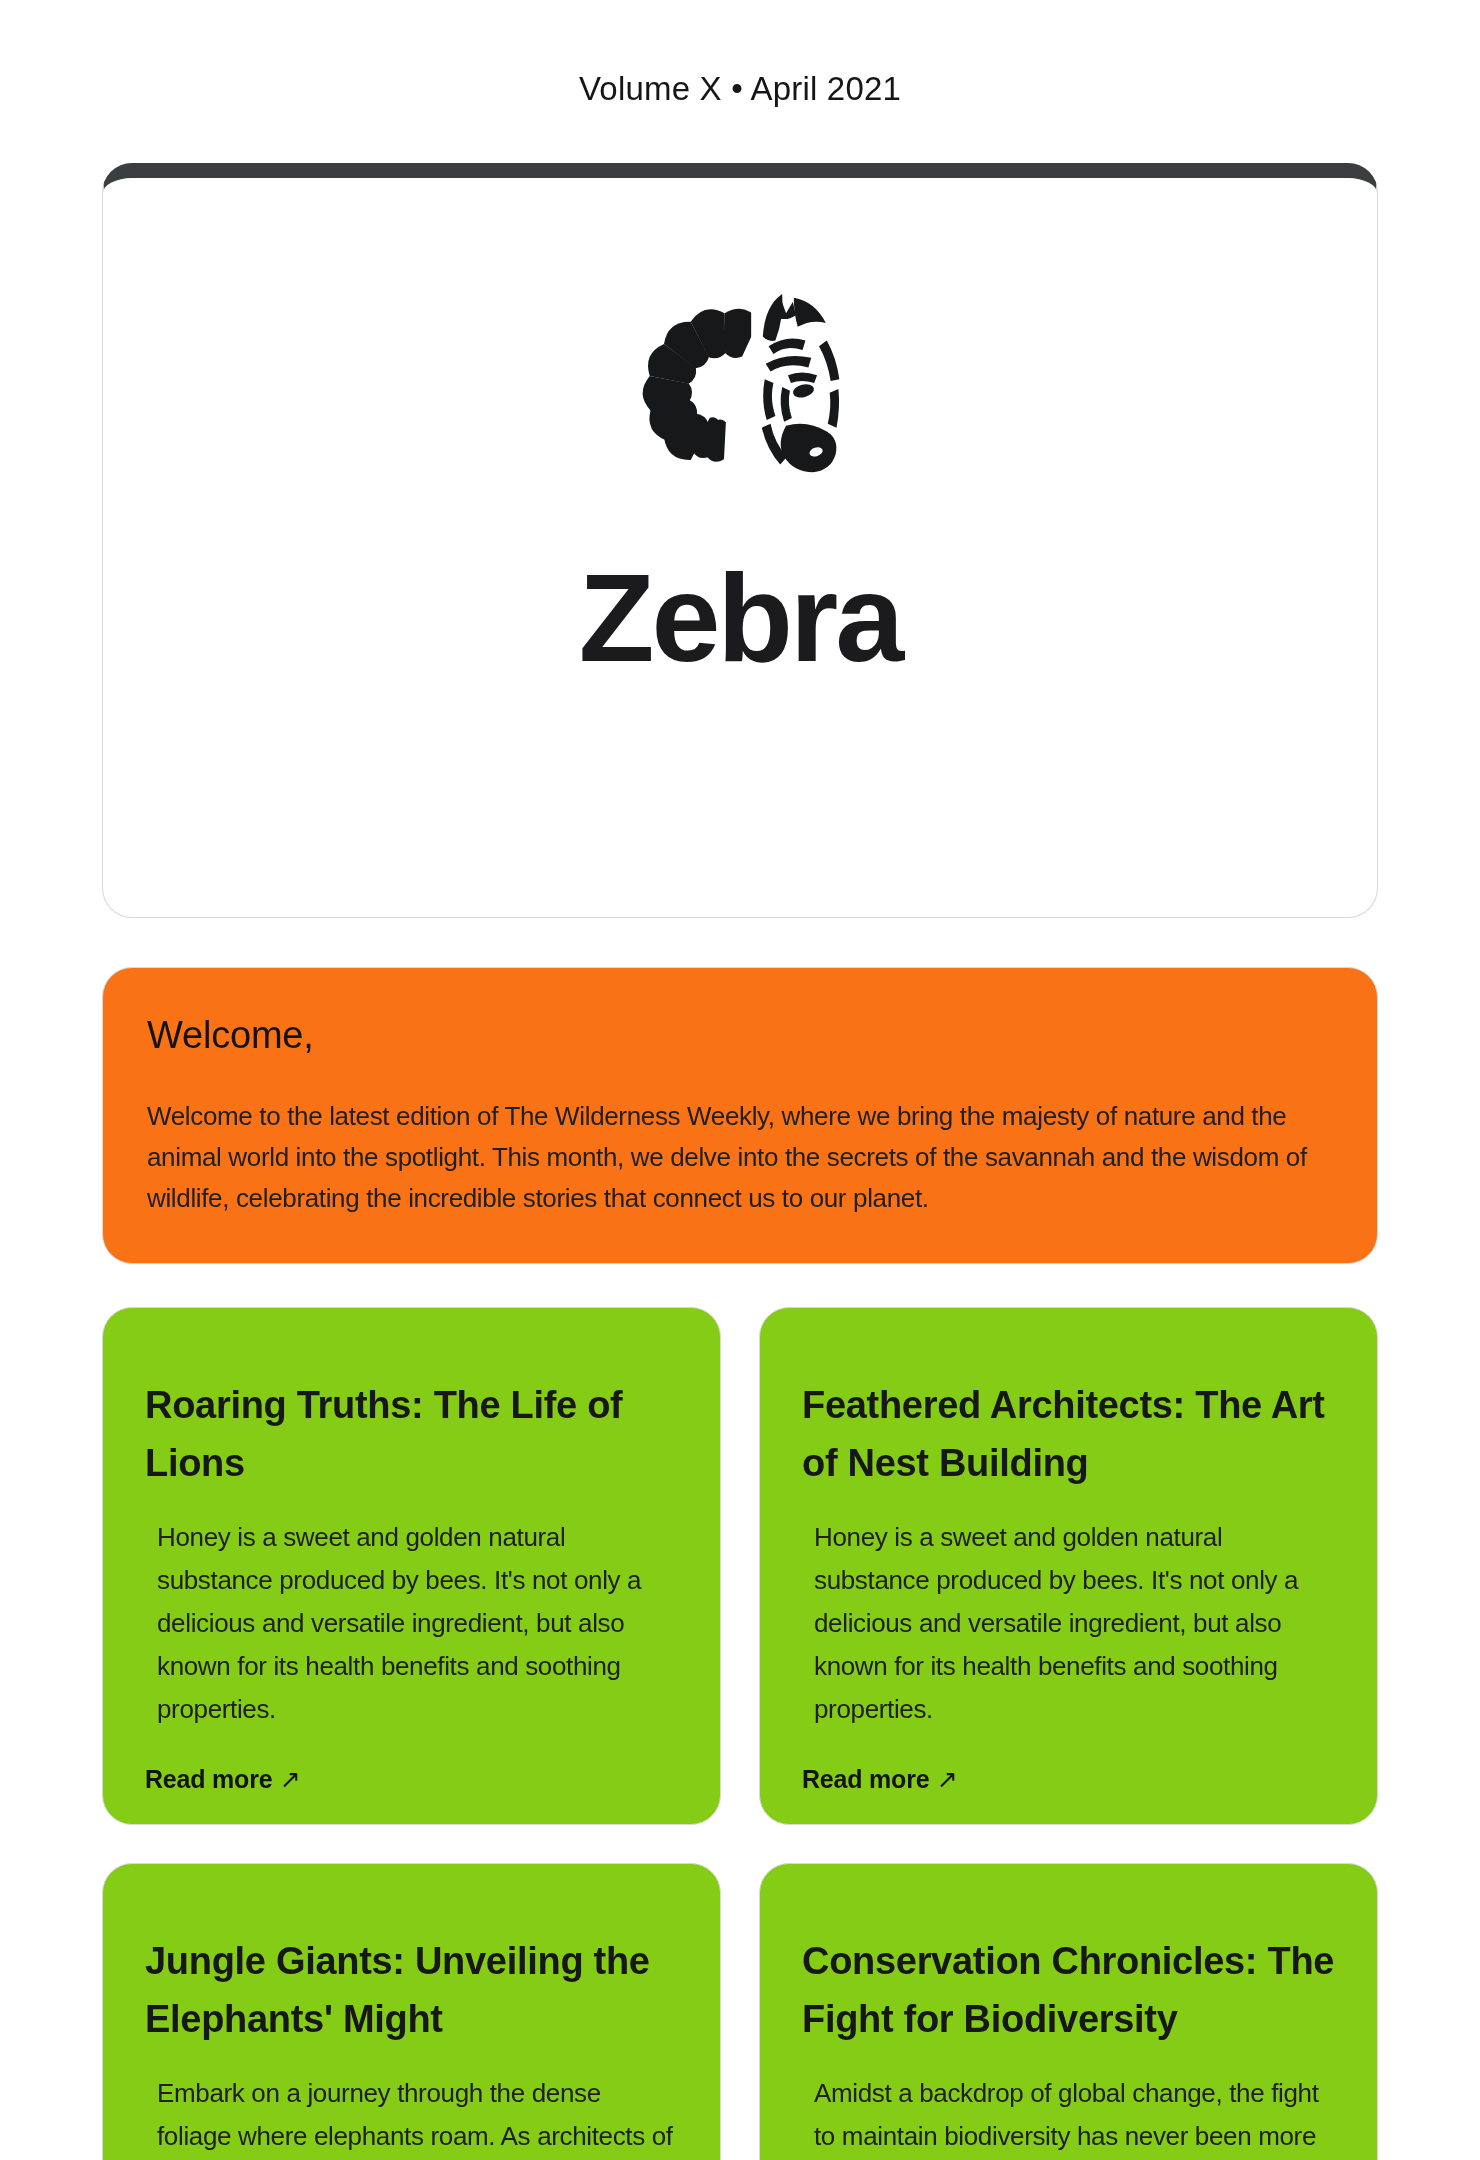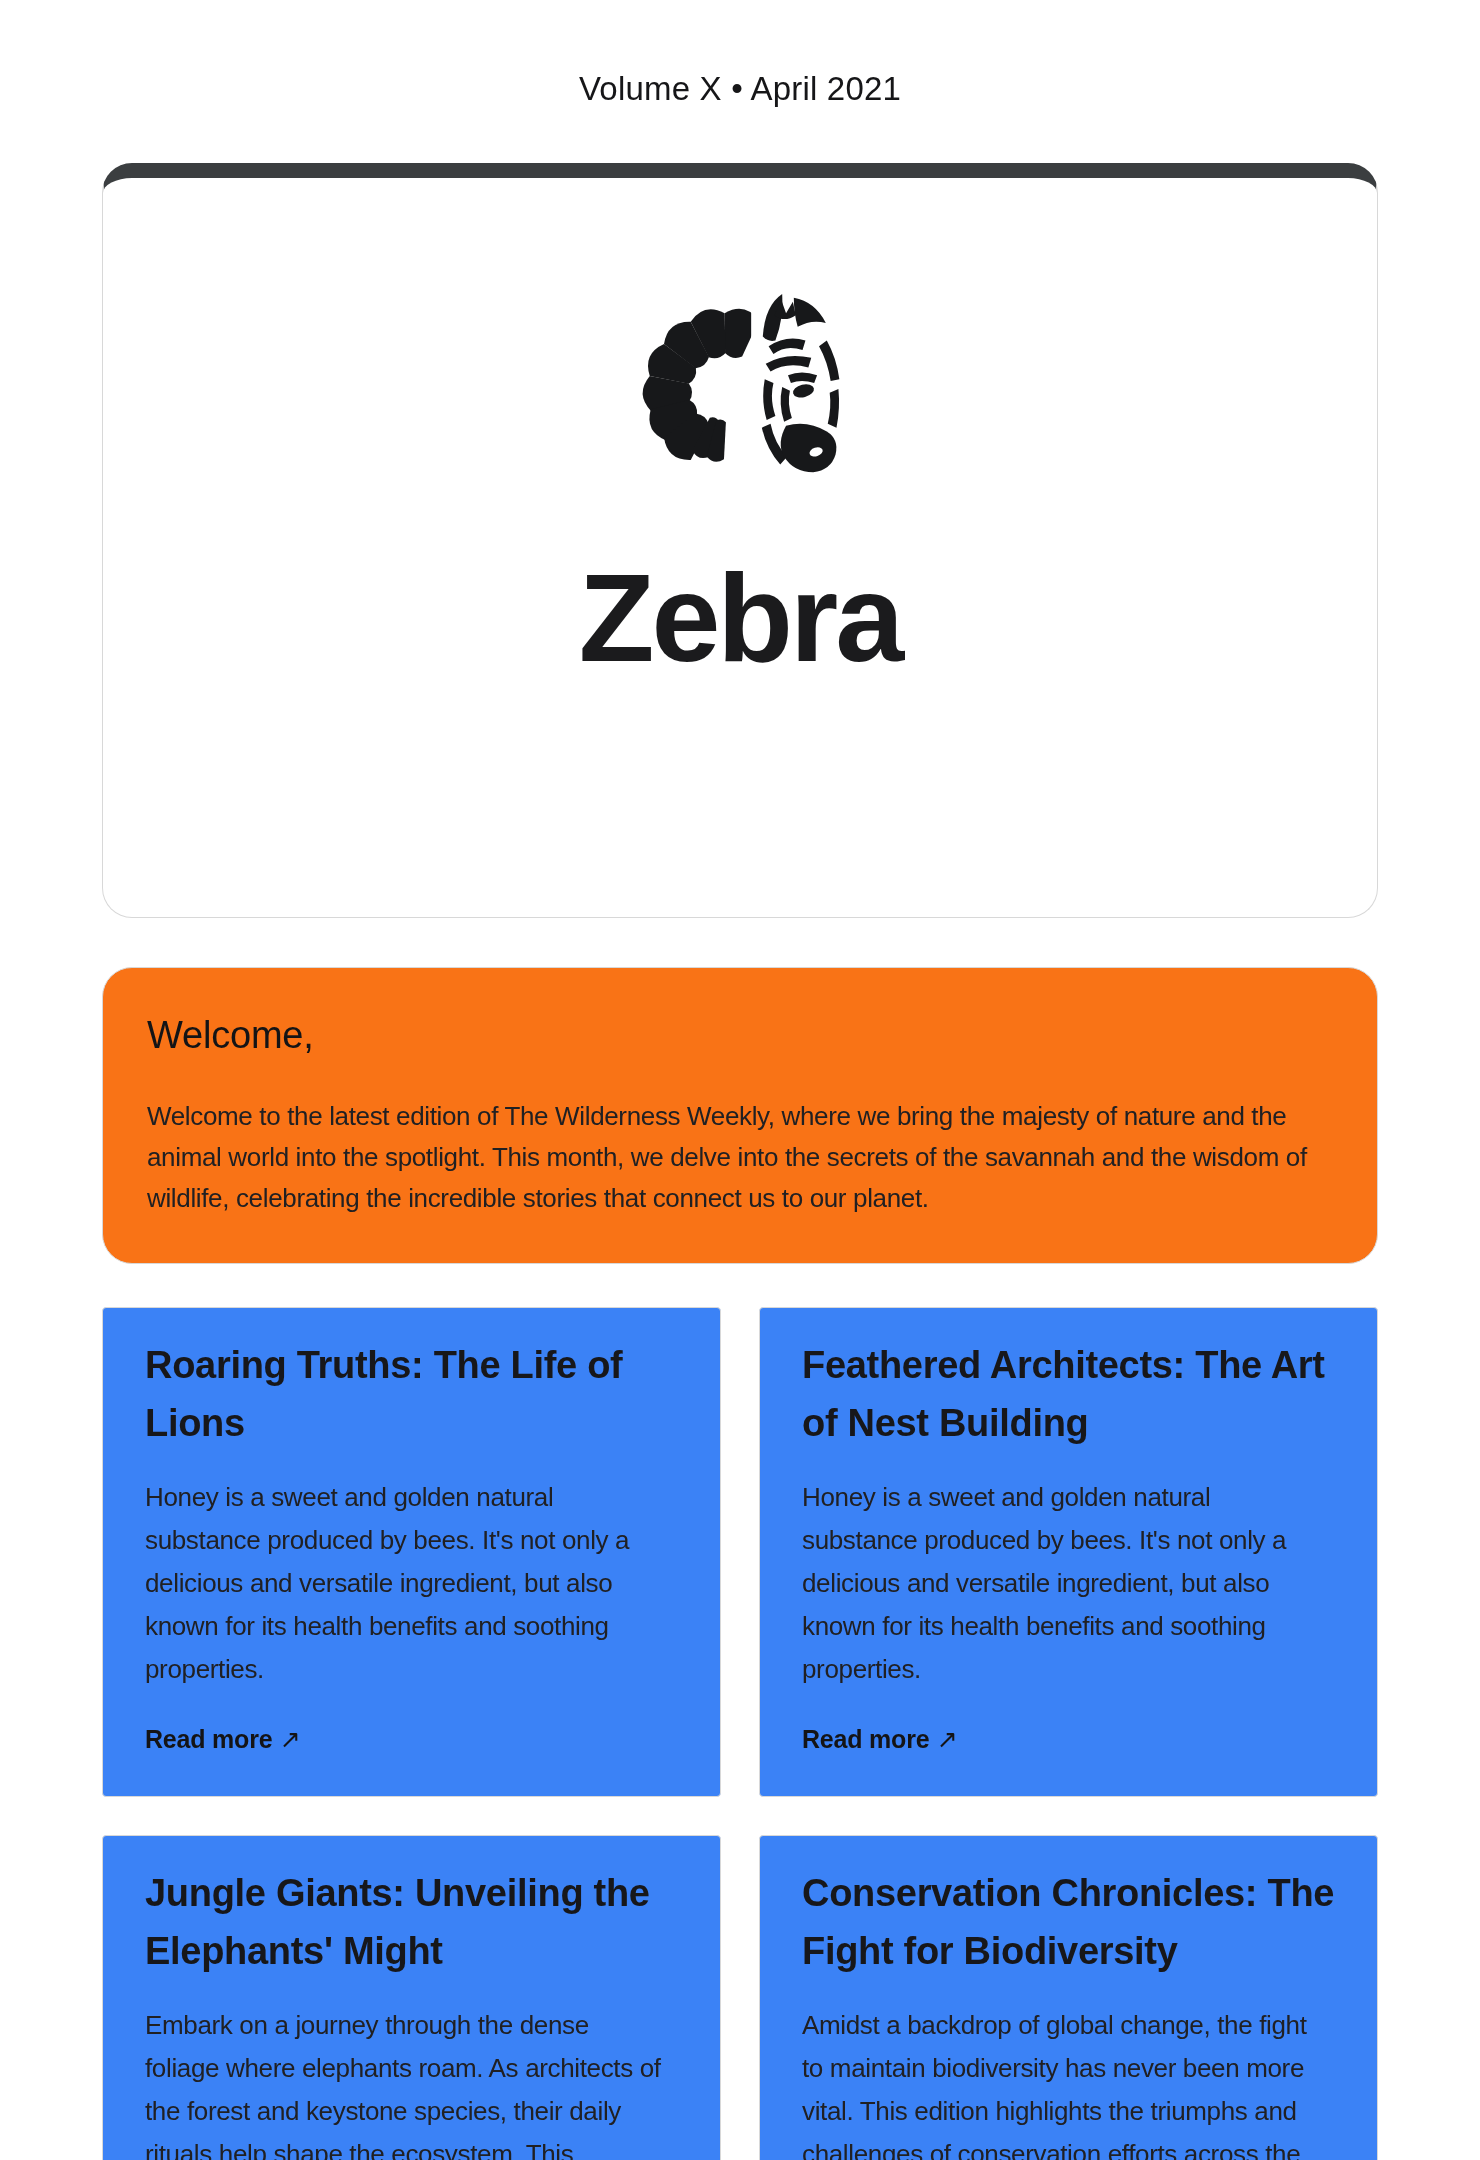--- a/index.html
+++ b/index.html
@@ -74,41 +74,42 @@
   }
   
   .grid {
     margin-top: 43px;
     display: grid;
     grid-template-columns: 1fr 1fr;
     column-gap: 38px;
     row-gap: 38px;
   }
   .article-card {
-    background: #3b82f6;
+    background: #84cc16;
     border: 1px solid #d8d8d8;
-    border-radius: 4px;
-    padding: 28px 40px 30px 42px;
+    border-radius: 30px;
+    padding: 68px 40px 30px 42px;
     min-height: 490px;
   }
   .article-title {
     font-size: 38px;
     line-height: 58px;
     font-weight: 600;
     color: #17171a;
     letter-spacing: -0.3px;
   }
   .article-body {
     margin-top: 24px;
     font-size: 26px;
     line-height: 43px;
     font-weight: 400;
     color: #202023;
     letter-spacing: -0.35px;
     max-width: 520px;
+    margin-left: 12px;
   }
   .read-more {
     display: inline-block;
     margin-top: 34px;
     font-size: 25px;
     font-weight: 600;
     color: #141416;
     text-decoration: none;
     cursor: pointer;
     letter-spacing: -0.2px;

